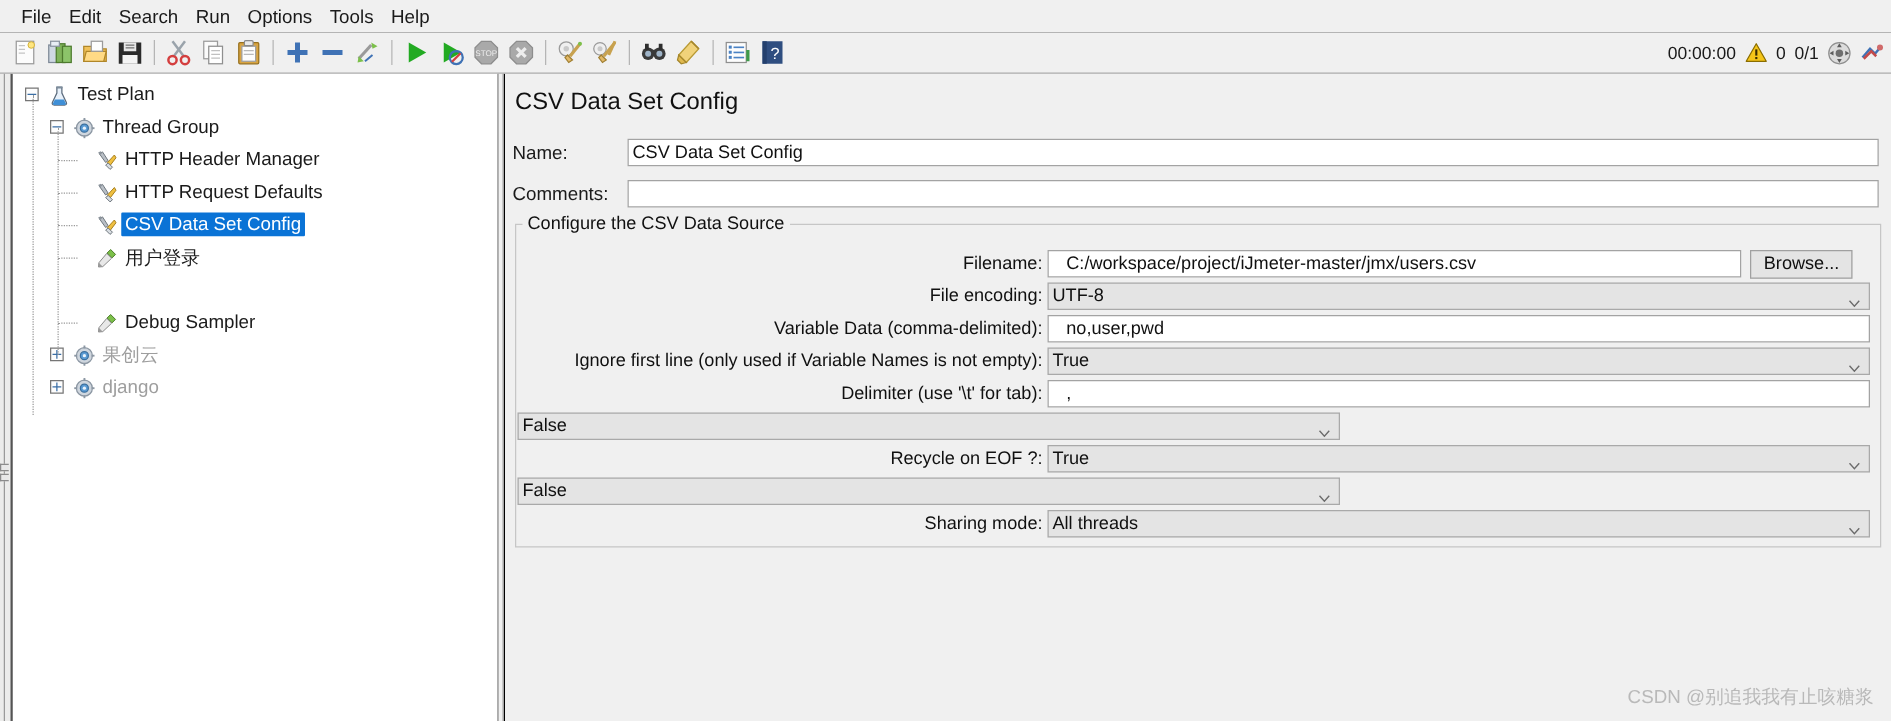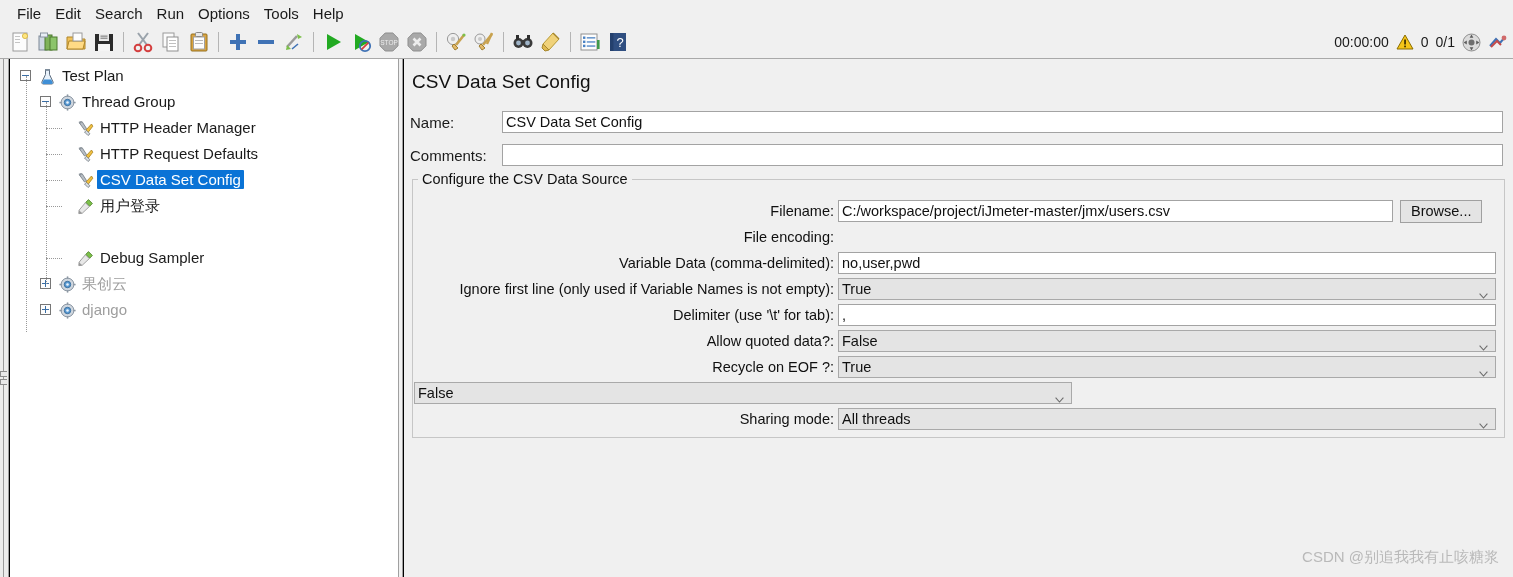--- a/index.html
+++ b/index.html
@@ -234,21 +234,21 @@
   }
   .fctl { position: relative; height: 22px; }
   .input-text {
     background: #ffffff;
     border: 1px solid #a3a3a3;
     box-sizing: border-box;
     height: 22px;
     font-size: 14.5px;
     color: #101010;
     display: flex; align-items: center;
-    padding: 0 3px;
+    padding: 0 14px;
     white-space: nowrap; overflow: hidden;
   }
   .combo {
     background: #e4e4e4;
     border: 1px solid #a9a9a9;
     box-sizing: border-box;
     height: 22px;
     font-size: 14.5px;
     color: #101010;
     display: flex; align-items: center;
@@ -650,20 +650,28 @@
     <div id="field-rows">
         <div class="frow" style="top: 141px;">
           <span class="flabel">Filename:</span>
           <div class="fctl">
             <div class="input-text" style="width: 555px;">C:/workspace/project/iJmeter-master/jmx/users.csv</div>
           </div>
           <div class="btn" style="margin-left: 7px;">Browse...</div>
         </div>
         <div class="frow" style="top: 167px;">
           <span class="flabel">File encoding:</span>
+          <div class="fctl">
+            <div class="combo" style="width: 658px;">
+              <span>UTF-8</span>
+              <span class="chev"><svg width="9" height="6" viewBox="0 0 9 6">
+                  <path d="M0.6 0.6 L4.5 5 L8.4 0.6" fill="none" stroke="#6b6b6b" stroke-width="1.1"></path>
+                </svg></span>
+            </div>
+          </div>
         </div>
         <div class="frow" style="top: 193px;">
           <span class="flabel">Variable Data (comma-delimited):</span>
           <div class="fctl">
             <div class="input-text" style="width: 658px;">no,user,pwd</div>
           </div>
         </div>
         <div class="frow" style="top: 219px;">
           <span class="flabel">Ignore first line (only used if Variable Names is not empty):</span>
           <div class="fctl">
@@ -675,21 +683,20 @@
             </div>
           </div>
         </div>
         <div class="frow" style="top: 245px;">
           <span class="flabel">Delimiter (use '\t' for tab):</span>
           <div class="fctl">
             <div class="input-text" style="width: 658px;">,</div>
           </div>
         </div>
         <div class="frow" style="top: 271px;">
-          <span class="flabel">Allow quoted data?:</span>
           <div class="fctl">
             <div class="combo" style="width: 658px;">
               <span>False</span>
               <span class="chev"><svg width="9" height="6" viewBox="0 0 9 6">
                   <path d="M0.6 0.6 L4.5 5 L8.4 0.6" fill="none" stroke="#6b6b6b" stroke-width="1.1"></path>
                 </svg></span>
             </div>
           </div>
         </div>
         <div class="frow" style="top: 297px;">

